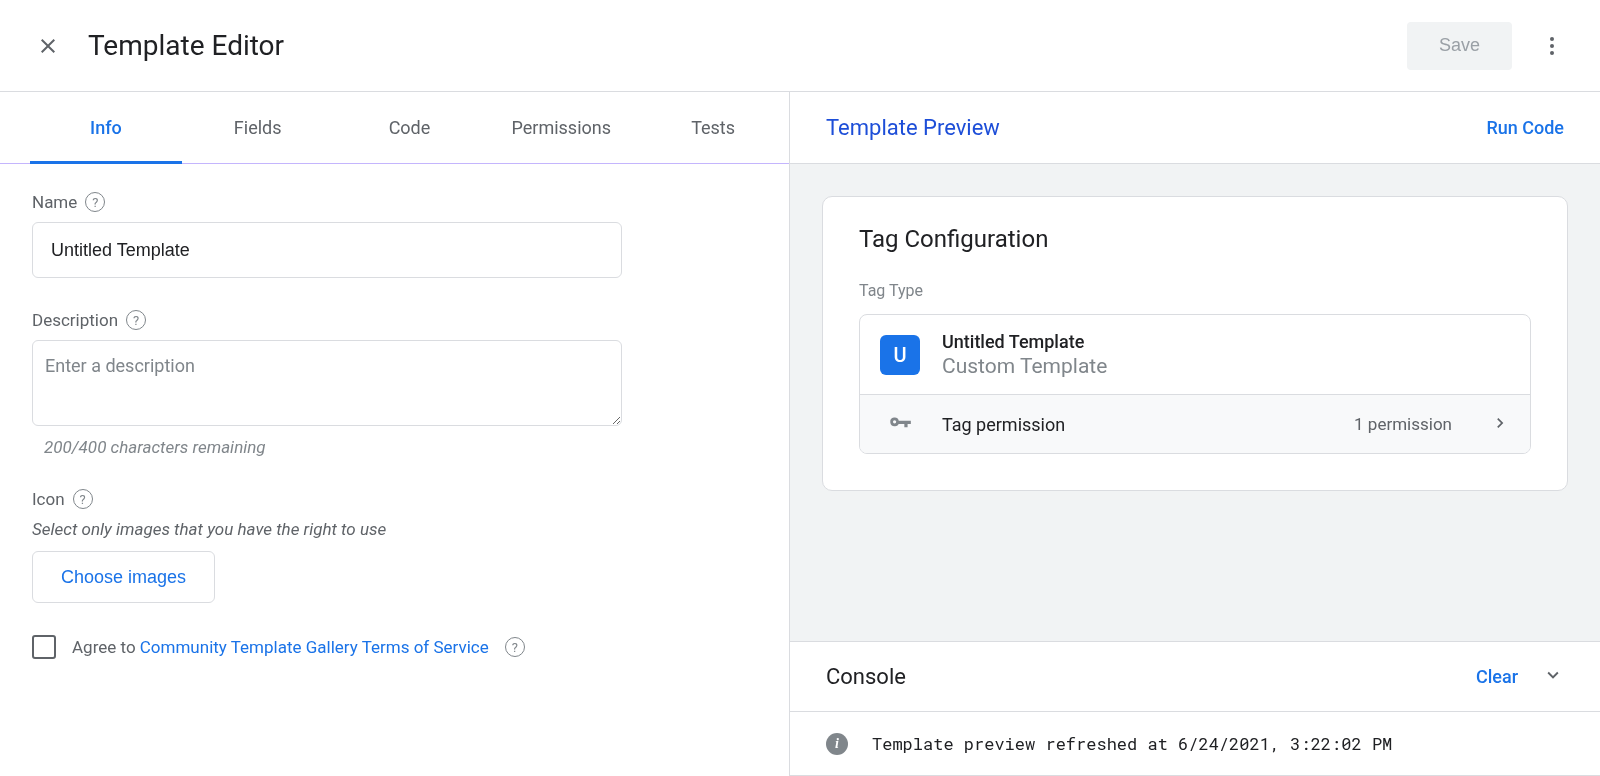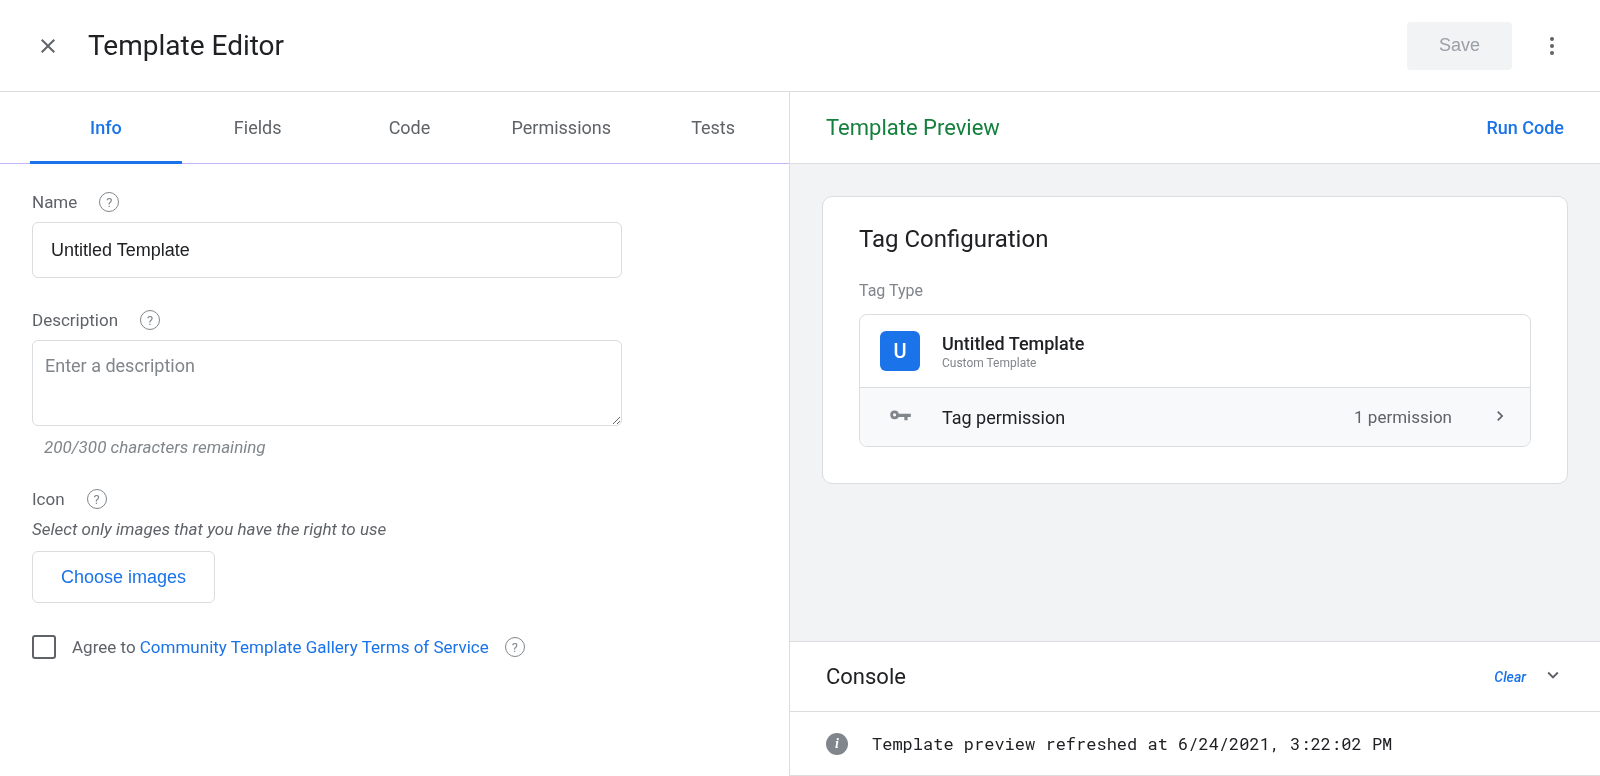--- a/index.html
+++ b/index.html
@@ -104,21 +104,21 @@
     height: 3px;
     background: #1a73e8;
   }
 
   .form-area {
     padding: 28px 32px;
   }
   .label-row {
     display: flex;
     align-items: center;
-    gap: 22px;
+    gap: 8px;
     margin-bottom: 10px;
     color: #5f6368;
     font-size: 17px;
   }
   .help-icon {
     width: 20px;
     height: 20px;
     border: 1.5px solid #80868b;
     border-radius: 50%;
     display: inline-flex;
@@ -197,21 +197,21 @@
   .preview-header {
     display: flex;
     align-items: center;
     justify-content: space-between;
     padding: 0 36px;
     height: 72px;
     border-bottom: 1px solid #dadce0;
   }
   .preview-title {
     font-size: 22px;
-    color: #15803d;
+    color: #1d4ed8;
     font-weight: 400;
   }
   .run-code {
     color: #1a73e8;
     font-size: 18px;
     font-weight: 500;
     cursor: pointer;
   }
   .preview-body {
     flex: 1;
@@ -257,41 +257,40 @@
     display: flex;
     align-items: center;
     justify-content: center;
     font-size: 20px;
     font-weight: 500;
   }
   .key-icon { width: 40px; display:flex; align-items:center; justify-content:center; }
   .key-icon svg { width: 26px; height: 26px; fill: #80868b; }
   .tag-info { flex: 1; }
   .tag-name { font-size: 18px; font-weight: 500; color: #202124; }
-  .tag-sub { font-size: 12px; color: #80868b; margin-top: 2px; }
+  .tag-sub { font-size: 21px; color: #80868b; margin-top: 2px; }
   .perm-label { font-size: 18px; color: #202124; flex: 1; }
   .perm-count { font-size: 17px; color: #5f6368; margin-right: 16px; }
   .chevron svg { width: 20px; height: 20px; fill: #5f6368; }
 
   .console-header {
     display: flex;
     align-items: center;
     height: 70px;
     padding: 0 36px 0 36px;
     border-bottom: 1px solid #dadce0;
     background:#fff;
   }
   .console-title { font-size: 22px; flex: 1; }
   .clear-btn {
     color: #1a73e8;
-    font-size: 14px;
-    font-weight: 500;
-    cursor: pointer;
-    margin-right: 16px;
-    font-style: italic;
+    font-size: 18px;
+    font-weight: 500;
+    cursor: pointer;
+    margin-right: 24px;
   }
   .console-chevron svg { width: 22px; height: 22px; fill: #5f6368; }
   .console-body {
     display: flex;
     align-items: center;
     height: 64px;
     padding: 0 36px;
     gap: 24px;
     border-bottom: 1px solid #dadce0;
     background:#fff;
@@ -351,21 +350,21 @@
         <span>Name</span>
         <span class="help-icon">?</span>
       </div>
       <input class="text-input" type="text" value="Untitled Template" style="">
 
       <div class="label-row">
         <span>Description</span>
         <span class="help-icon">?</span>
       </div>
       <textarea class="textarea" placeholder="Enter a description" style=""></textarea>
-      <div class="char-count">200/300 characters remaining</div>
+      <div class="char-count">200/400 characters remaining</div>
 
       <div class="label-row">
         <span>Icon</span>
         <span class="help-icon">?</span>
       </div>
       <div class="icon-hint">Select only images that you have the right to use</div>
       <button class="choose-btn">Choose images</button>
 
       <div class="agree-row">
         <div class="checkbox"></div>

